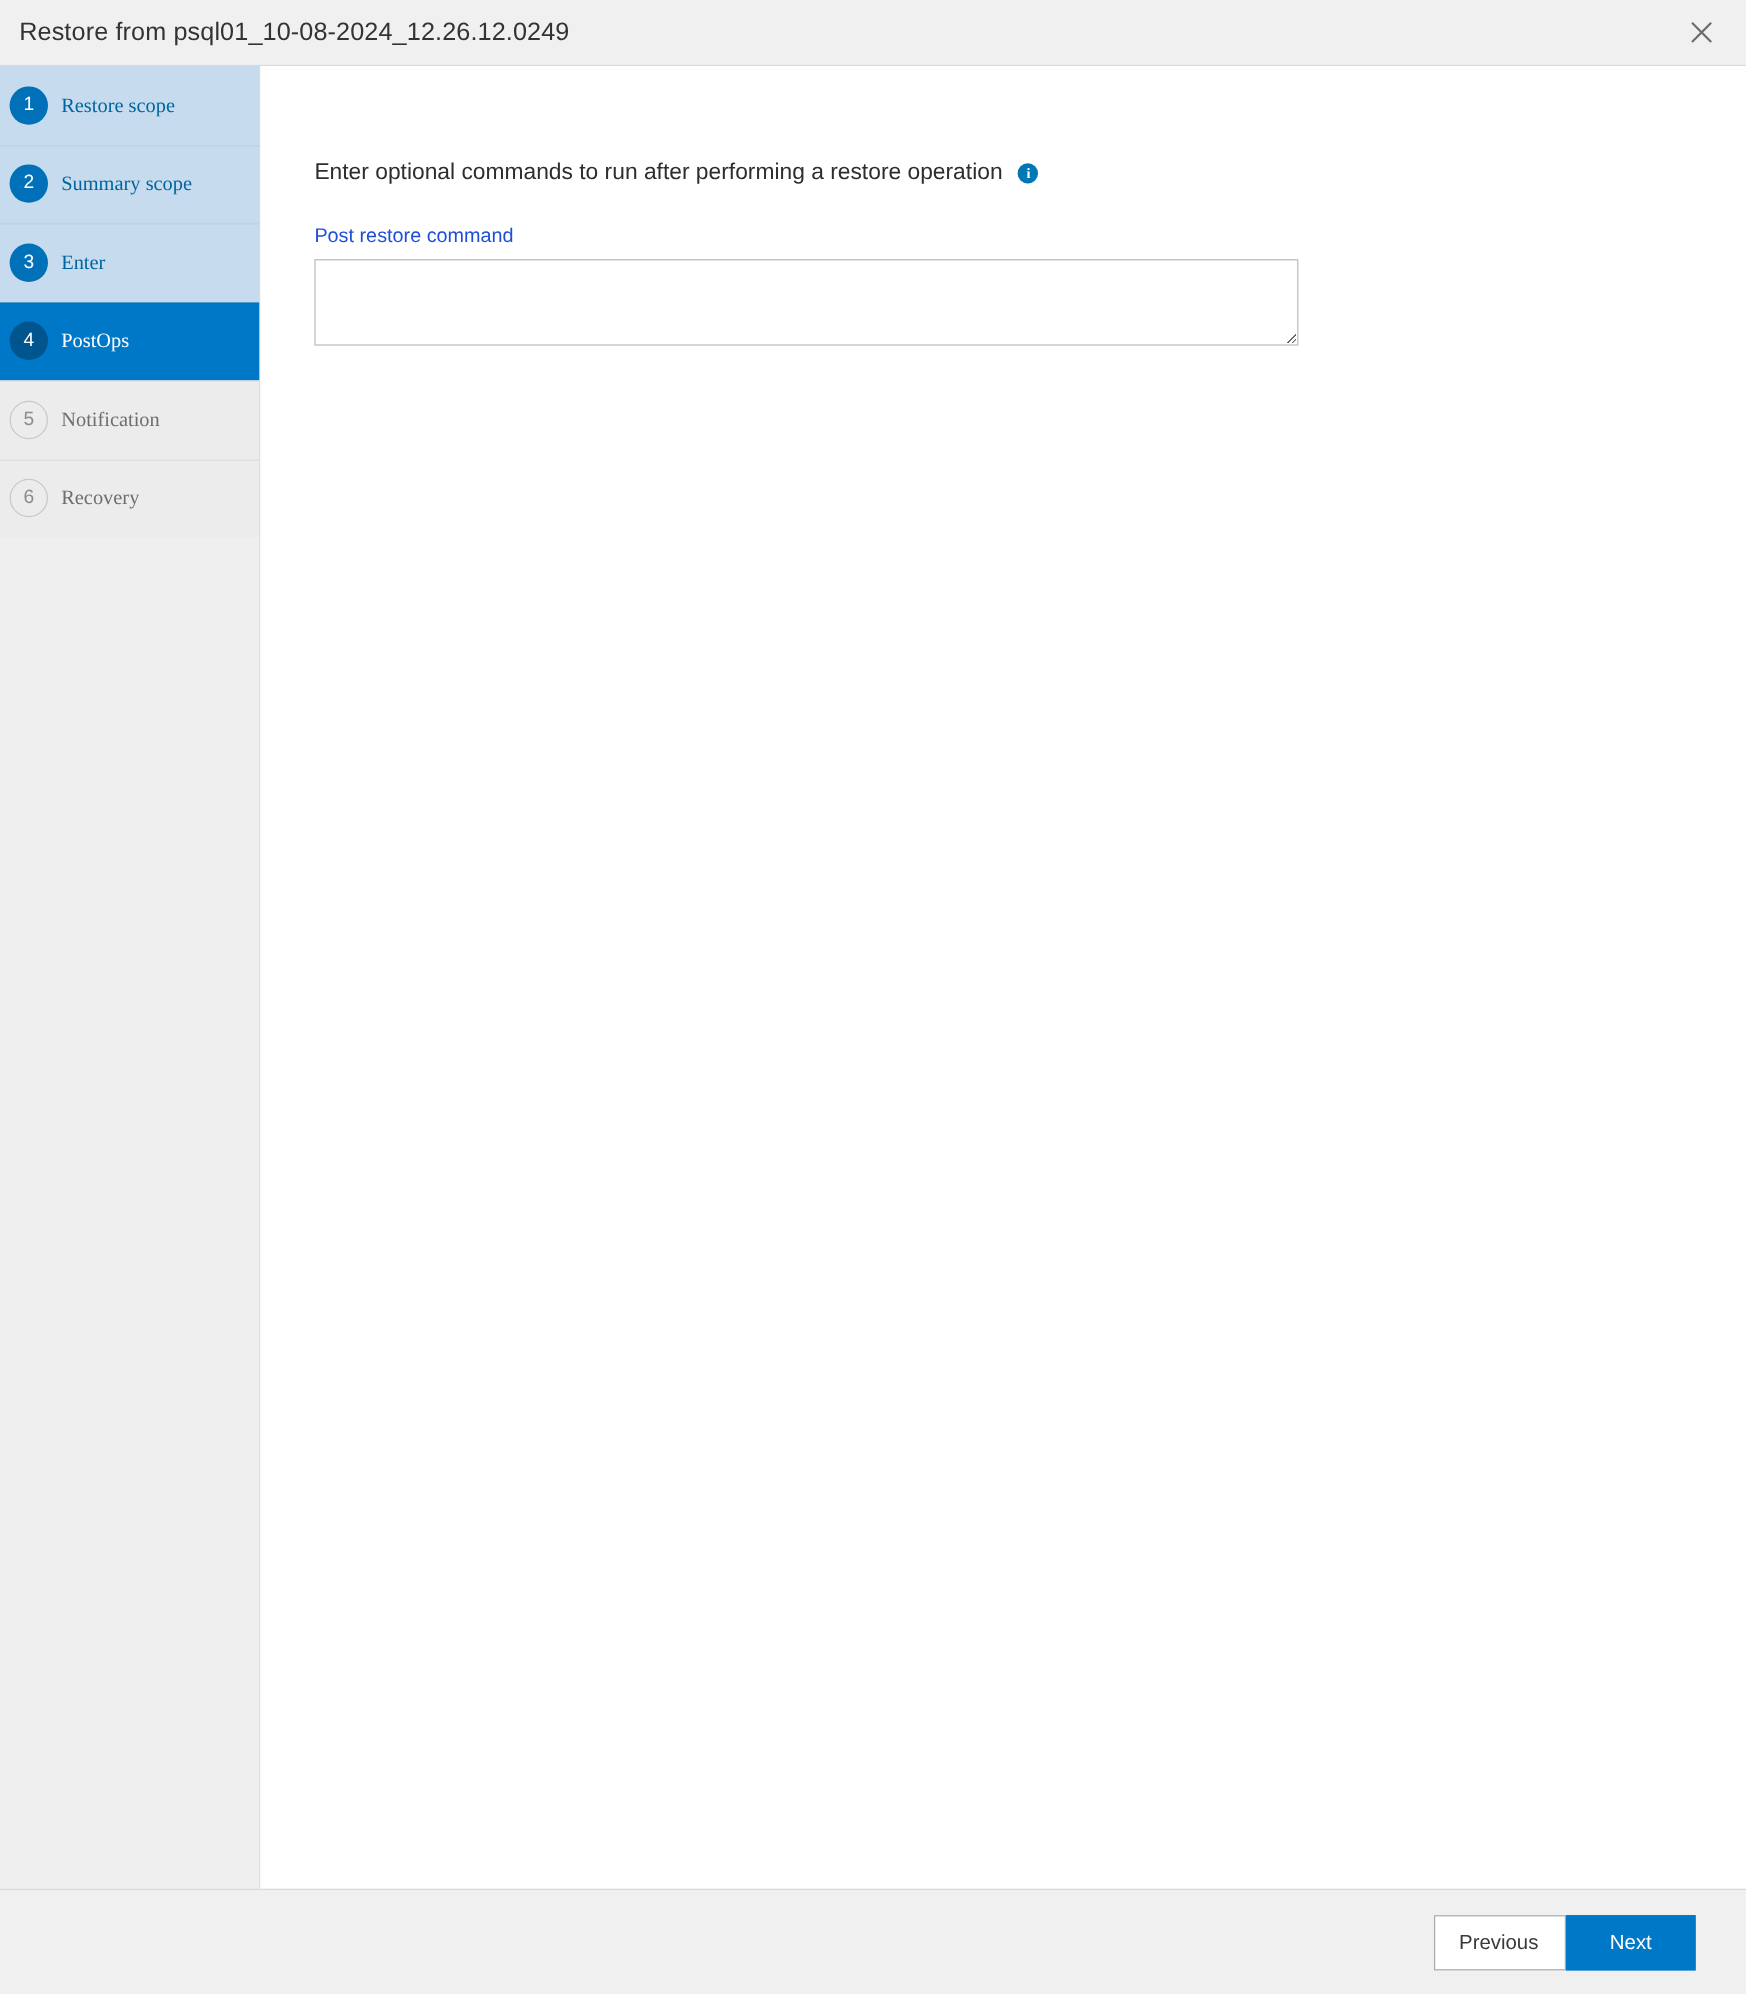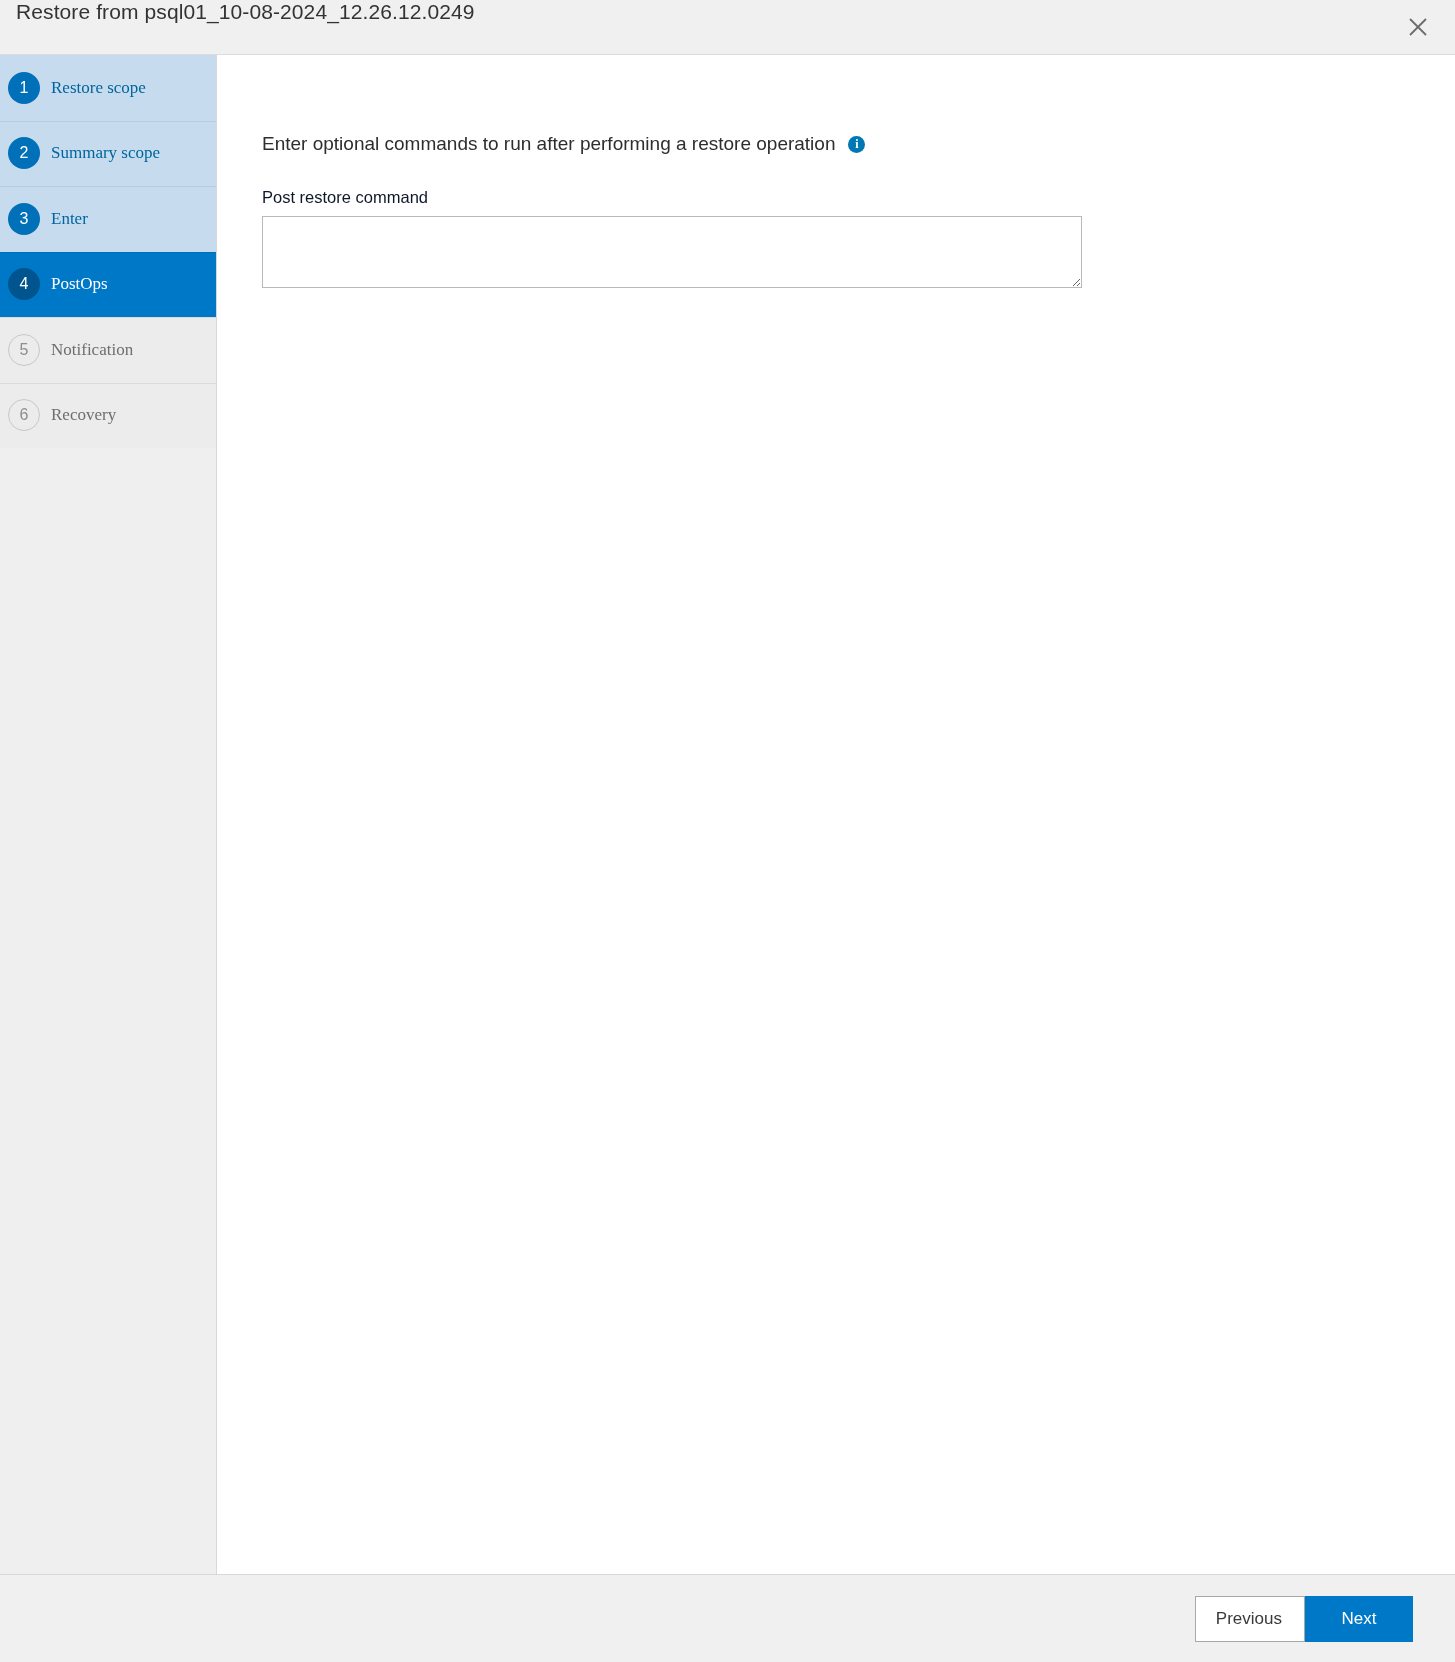--- a/index.html
+++ b/index.html
@@ -24,20 +24,21 @@
     background: #ffffff;
   }
 
   
   .dialog-header {
     height: 55px;
     min-height: 55px;
     background: #f0f0f0;
     border-bottom: 1px solid #dcdcdc;
     display: flex;
+    align-items: center;
     padding: 0 18px 0 16px;
     position: relative;
   }
   .dialog-title {
     font-size: 21px;
     color: #333333;
     font-weight: 400;
     letter-spacing: 0.1px;
     white-space: nowrap;
   }
@@ -155,21 +156,21 @@
     align-items: center;
     justify-content: center;
     font-family: "Liberation Serif", serif;
     cursor: pointer;
     flex-shrink: 0;
     line-height: 1;
   }
   .field-block { margin-top: 33px; }
   .field-label {
     font-size: 16.5px;
-    color: #0f172a;
+    color: #1d4ed8;
     display: block;
     margin-bottom: 9px;
   }
   .command-textarea {
     width: 820px;
     height: 72px;
     border: 1px solid #b9b9b9;
     background: #ffffff;
     font-family: "Liberation Sans", sans-serif;
     font-size: 15px;

